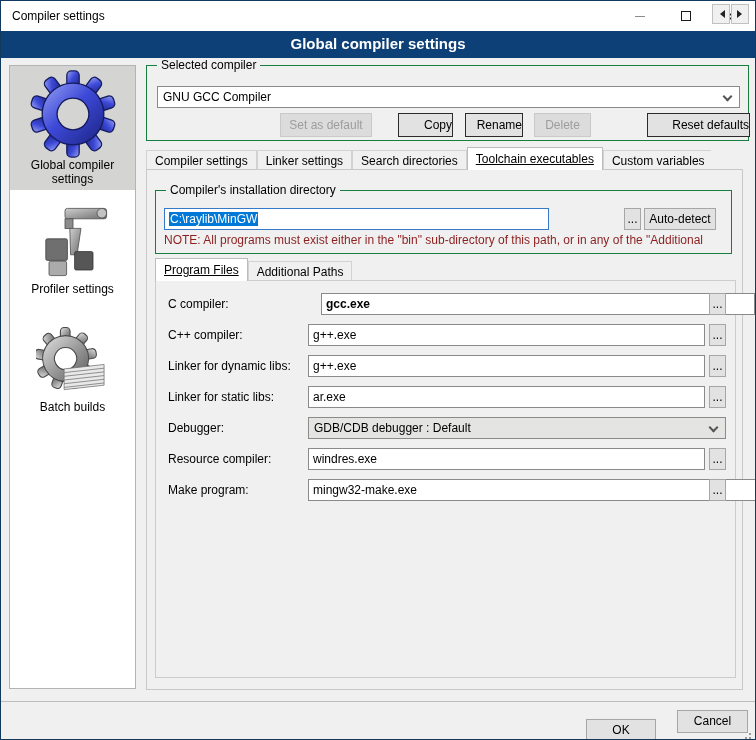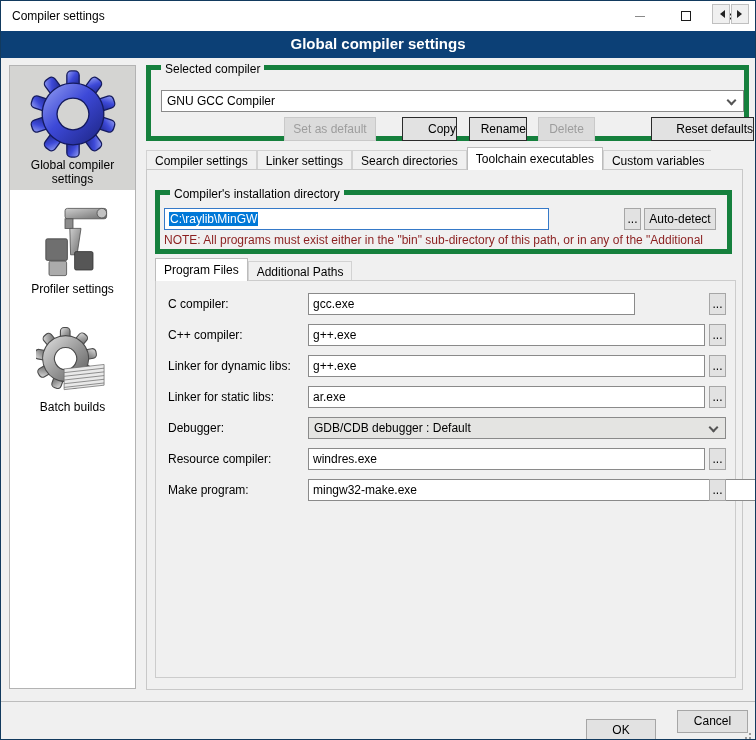--- a/index.html
+++ b/index.html
@@ -24,21 +24,21 @@
 
   
   .sidebar { position:absolute; left:8px; top:64px; width:127px; height:624px;
              background:#fff; border:1px solid #b3b3b3; }
   .side-item { width:100%; text-align:center; padding-top:4px; cursor:default; }
   .side-item.selected { background:#d4d4d2; padding-bottom:4px; }
   .side-label { font-size:12px; line-height:14px; }
   .side-icon { display:block; margin:0 auto; }
 
   
-  .gb { position:absolute; border:5px solid #15803d; }
+  .gb { position:absolute; border:1px solid #15803d; }
   .gb-label { position:absolute; top:-8px; left:10px; background:#f0f0f0; padding:0 4px;
               font-size:12px; white-space:nowrap; }
 
   
   .btn { position:absolute; height:24px; background:#e2e2e2; border:1px solid #a6a6a6;
          font-size:12px; text-align:center; line-height:22px; cursor:default; }
   .btn.dark { border-color:#2b2b2b;text-align:right; }
   .btn.disabled { background:#dcdcdc; border-color:#c9c9c9; color:#9d9d9d; }
   .btn.small { line-height:20px; }
 
@@ -52,21 +52,21 @@
   .combo.grey { background:#e4e4e2; }
   .chev { position:absolute; right:8px; top:6px; width:7px; height:7px;
           border-right:2px solid #555; border-bottom:2px solid #555; transform:rotate(45deg); }
 
   
   .tabstrip { position:absolute; display:flex; align-items:flex-end; height:23px;
               overflow:hidden; white-space:nowrap; }
   .tab { flex-shrink:0; padding:0 8px; height:20px; line-height:20px; background:#f0f0f0;
          border:1px solid #d2d2d2; border-bottom:none; cursor:default; }
   .tab.active { height:23px; line-height:22px; background:#fff; border-color:#bcbcbc;
-                position:relative; z-index:3; }
+                position:relative; z-index:3;text-decoration:underline; }
   .tabpage { position:absolute; background:#f0f0f0; border:1px solid #c8c8c8; }
 
   .scrollbtn { position:absolute; top:3px; width:18px; height:20px; background:#f0f0f0;
                border:1px solid #c0c0c0; display:flex; align-items:center; justify-content:center; }
   .tri-l { width:0; height:0; border:4px solid transparent; border-right:5px solid #222; margin-right:2px; }
   .tri-r { width:0; height:0; border:4px solid transparent; border-left:5px solid #222; margin-left:2px; }
 
   .note { position:absolute; color:#8b1f1f; white-space:nowrap; overflow:hidden; font-size:12px; }
   .row-label { position:absolute; font-size:12px; line-height:16px; white-space:nowrap; }
 
@@ -219,21 +219,21 @@
     <div class="note" style="left:17px; top:63px; width:560px;">NOTE: All programs must exist either in the "bin" sub-directory of this path, or in any of the "Additional</div>
 
     <div class="tabstrip" style="left:8px; top:88px; width:580px;">
       <span class="tab active">Program Files</span>
       <span class="tab">Additional Paths</span>
     </div>
 
     <div class="tabpage" style="left:8px; top:110px; width:581px; height:398px; border-color:#cccccc;">
 
       <div class="row-label" style="left:12px; top:15px;">C compiler:</div>
-      <div class="field" style="left:152px; top:12px; width:327px;">gcc.exe</div>
+      <div class="field" style="left:165px; top:12px; width:434px;font-weight:bold;">gcc.exe</div>
       <div class="btn small" style="left:553px; top:12px; width:17px; height:22px;">...</div>
 
       <div class="row-label" style="left:12px; top:46px;">C++ compiler:</div>
       <div class="field" style="left:152px; top:43px; width:397px;">g++.exe</div>
       <div class="btn small" style="left:553px; top:43px; width:17px; height:22px;">...</div>
 
       <div class="row-label" style="left:12px; top:77px;">Linker for dynamic libs:</div>
       <div class="field" style="left:152px; top:74px; width:397px;">g++.exe</div>
       <div class="btn small" style="left:553px; top:74px; width:17px; height:22px;">...</div>
 

